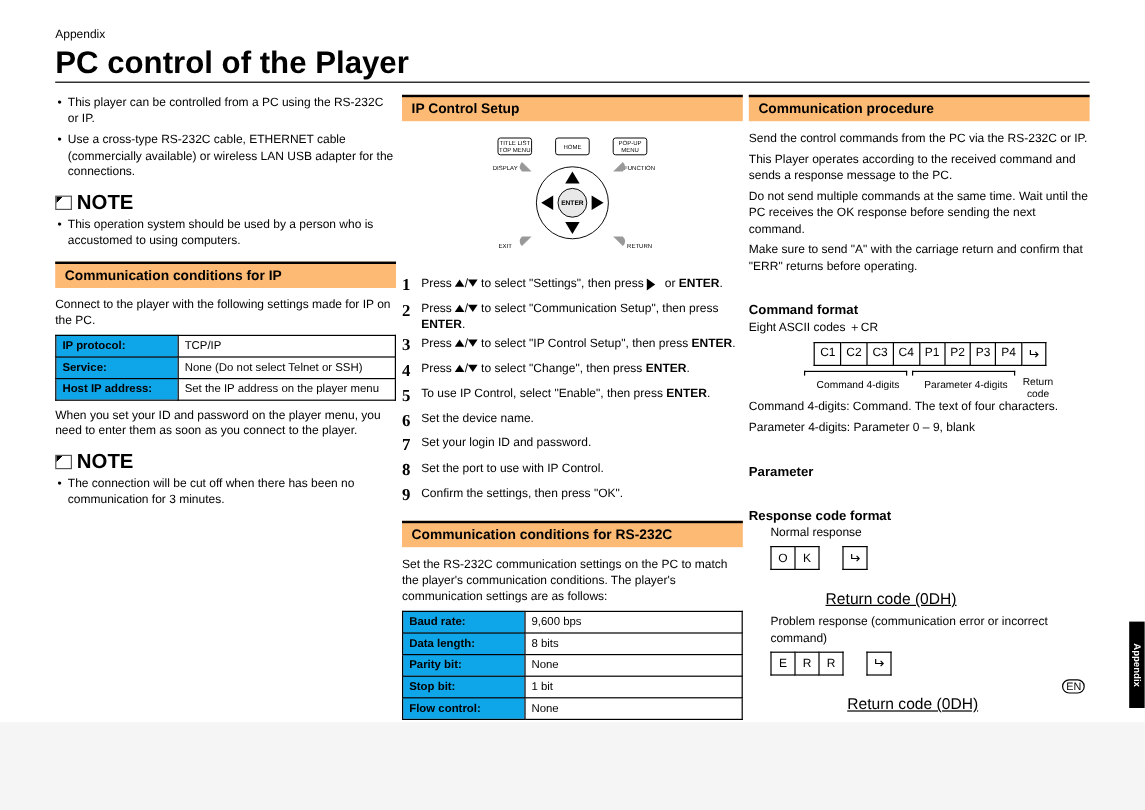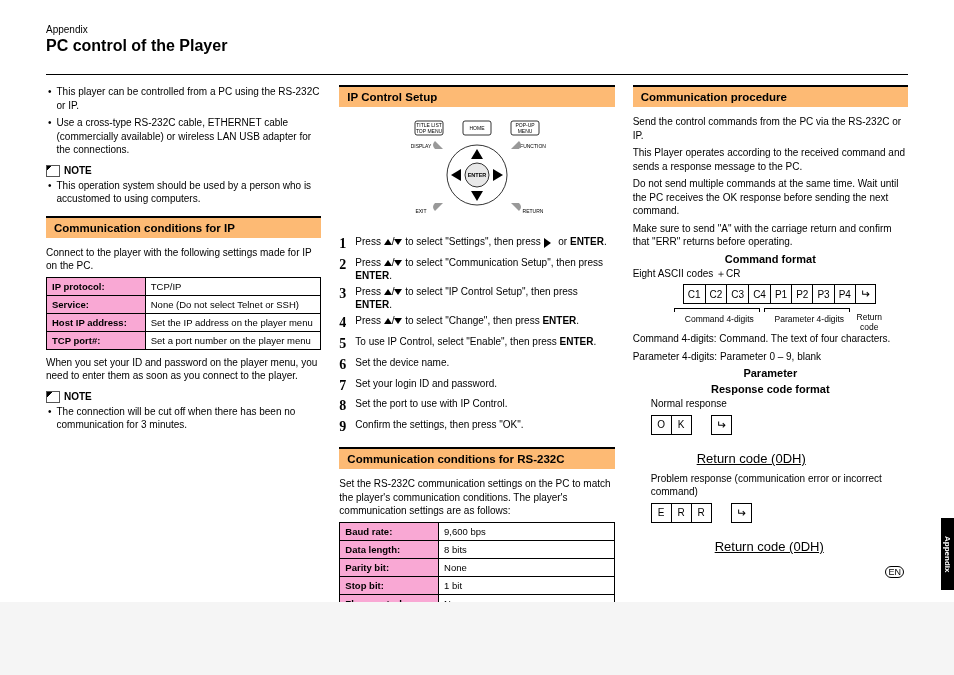--- a/index.html
+++ b/index.html
@@ -1,41 +1,41 @@
 <!DOCTYPE html>
 <html><head>
 <meta charset="utf-8">
 <style>
   * { box-sizing: border-box; margin: 0; padding: 0; }
   body { font-family: Arial, Helvetica, sans-serif; font-size: 10px; color: #000; background: #f5f5f5; }
   .page { width: 954px; height: 602px; margin: 0 auto; background: #fff; padding: 24px 46px 10px 46px; position: relative; }
   .appendix-label { font-size: 10px; margin-bottom: 2px; }
-  h1 { font-size: 16px; font-weight: bold; margin-bottom: 19px; }
+  h1 { font-size: 26px; font-weight: bold; margin-bottom: 0; }
   .hr { border-top: 1px solid #000; margin-bottom: 10px; }
-  .columns { display: flex; gap: 18px; }
+  .columns { display: flex; gap: 5px; }
   .col { flex: 1; min-width: 0; }
   .bullet { display: flex; margin-bottom: 4px; line-height: 1.35; }
   .bullet::before { content: "•"; margin: 0 5px 0 2px; }
-  .note-hdr { display: flex; align-items: center; font-weight: bold; font-size: 10px; margin: 8px 0 2px; }
+  .note-hdr { display: flex; align-items: center; font-weight: bold; font-size: 17px; margin: 8px 0 2px; }
   .note-hdr::before { content: ""; display: inline-block; width: 12px; height: 10px; margin-right: 4px; background: linear-gradient(135deg, #000 50%, transparent 50%) no-repeat; background-size: 5px 5px; border: 1px solid #555; }
   .section-hdr { background: #fdba74; border-top: 2px solid #000; padding: 4px 8px; font-weight: bold; font-size: 11.5px; margin: 10px 0 8px; }
   p { line-height: 1.35; margin-bottom: 4px; }
   table.data { width: 100%; border-collapse: collapse; margin: 4px 0 6px; }
   table.data td { border: 1px solid #000; padding: 3px 5px; font-size: 9.5px; vertical-align: top; }
-  table.data td:first-child { background: #f9a8d4; font-weight: bold; width: 36%; }
+  table.data td:first-child { background: #0ea5e9; font-weight: bold; width: 36%; }
   .remote { text-align: center; margin-bottom: 8px; }
   .remote svg { width: 160px; height: 110px; }
   ol.steps { list-style: none; counter-reset: step; margin: 4px 0; }
   ol.steps li { counter-increment: step; display: flex; margin-bottom: 2px; line-height: 1.35; }
   ol.steps li::before { content: counter(step); font-weight: bold; font-family: Georgia, serif; font-size: 14px; width: 16px; flex-shrink: 0; }
   .tri-up, .tri-down, .tri-right { display: inline-block; vertical-align: middle; }
   .tri-up { border: 4px solid transparent; border-bottom: 6px solid #000; transform: translateY(-2px); }
   .tri-down { border: 4px solid transparent; border-top: 6px solid #000; transform: translateY(2px); }
   .tri-right { border: 5px solid transparent; border-left: 7px solid #000; transform: translateY(1px); }
-  .sub-hdr { font-weight: bold; font-size: 11px; margin: 4px 0 2px; text-align: center; }
+  .sub-hdr { font-weight: bold; font-size: 11px; margin: 24px 0 2px; }
   .cmd-table { border-collapse: collapse; margin: 4px auto 2px; }
   .cmd-table td { border: 1px solid #000; padding: 2px 4px; font-size: 10px; text-align: center; min-width: 20px; }
   .resp-block { margin-left: 18px; }
   .ret-arrow { display: inline-block; font-size: 12px; transform: scaleX(-1); }
   .side-tab { position: absolute; right: 0; top: 518px; background: #000; color: #fff; font-size: 8px; padding: 18px 2px; writing-mode: vertical-rl; font-weight: bold; }
   .footer-en { position: absolute; bottom: 24px; right: 50px; font-size: 9px; border: 1px solid #000; border-radius: 6px; padding: 0 2px; }
   .small-caption { font-size: 13px; text-align: center; margin-top: 16px; text-decoration: underline; }
   .arrow-line { border-top: 1px solid #000; position: relative; height: 6px; margin-top: 2px; }
   .arrow-line::before, .arrow-line::after { content: ""; position: absolute; top: -1px; width: 1px; height: 4px; background: #000; }
   .arrow-line::before { left: 0; } .arrow-line::after { right: 0; }
@@ -71,24 +71,20 @@
               <td>IP protocol:</td>
               <td>TCP/IP</td>
             </tr>
         <tr>
               <td>Service:</td>
               <td>None (Do not select Telnet or SSH)</td>
             </tr>
         <tr>
               <td>Host IP address:</td>
               <td>Set the IP address on the player menu</td>
-            </tr>
-        <tr>
-              <td>TCP port#:</td>
-              <td>Set a port number on the player menu</td>
             </tr>
       </tbody>
         </table>
 
       <p>When you set your ID and password on the player menu, you need to enter them as soon as you connect to the player.</p>
       <div class="note-hdr">NOTE</div>
       <div class="bullet">
           <span>The connection will be cut off when there has been no communication for 3 minutes.</span>
         </div>
     </div>

